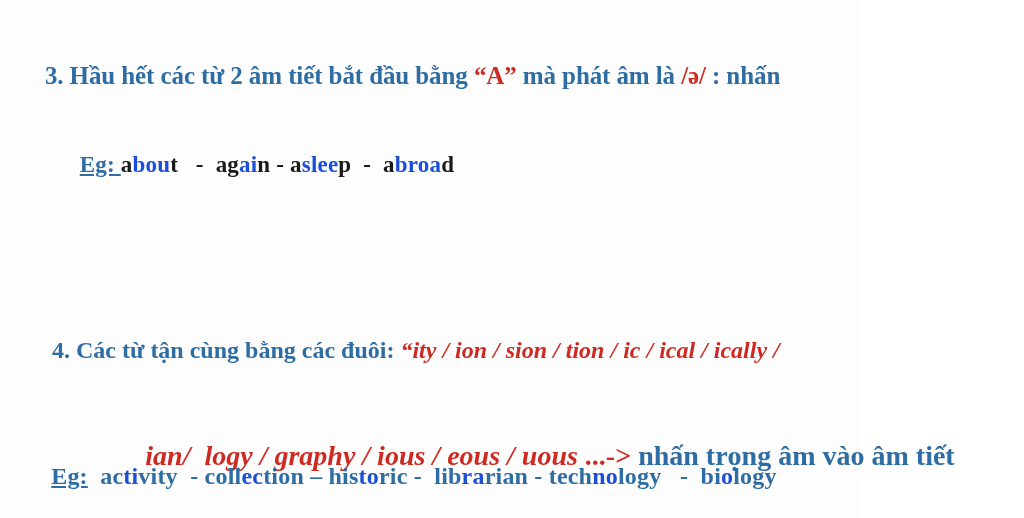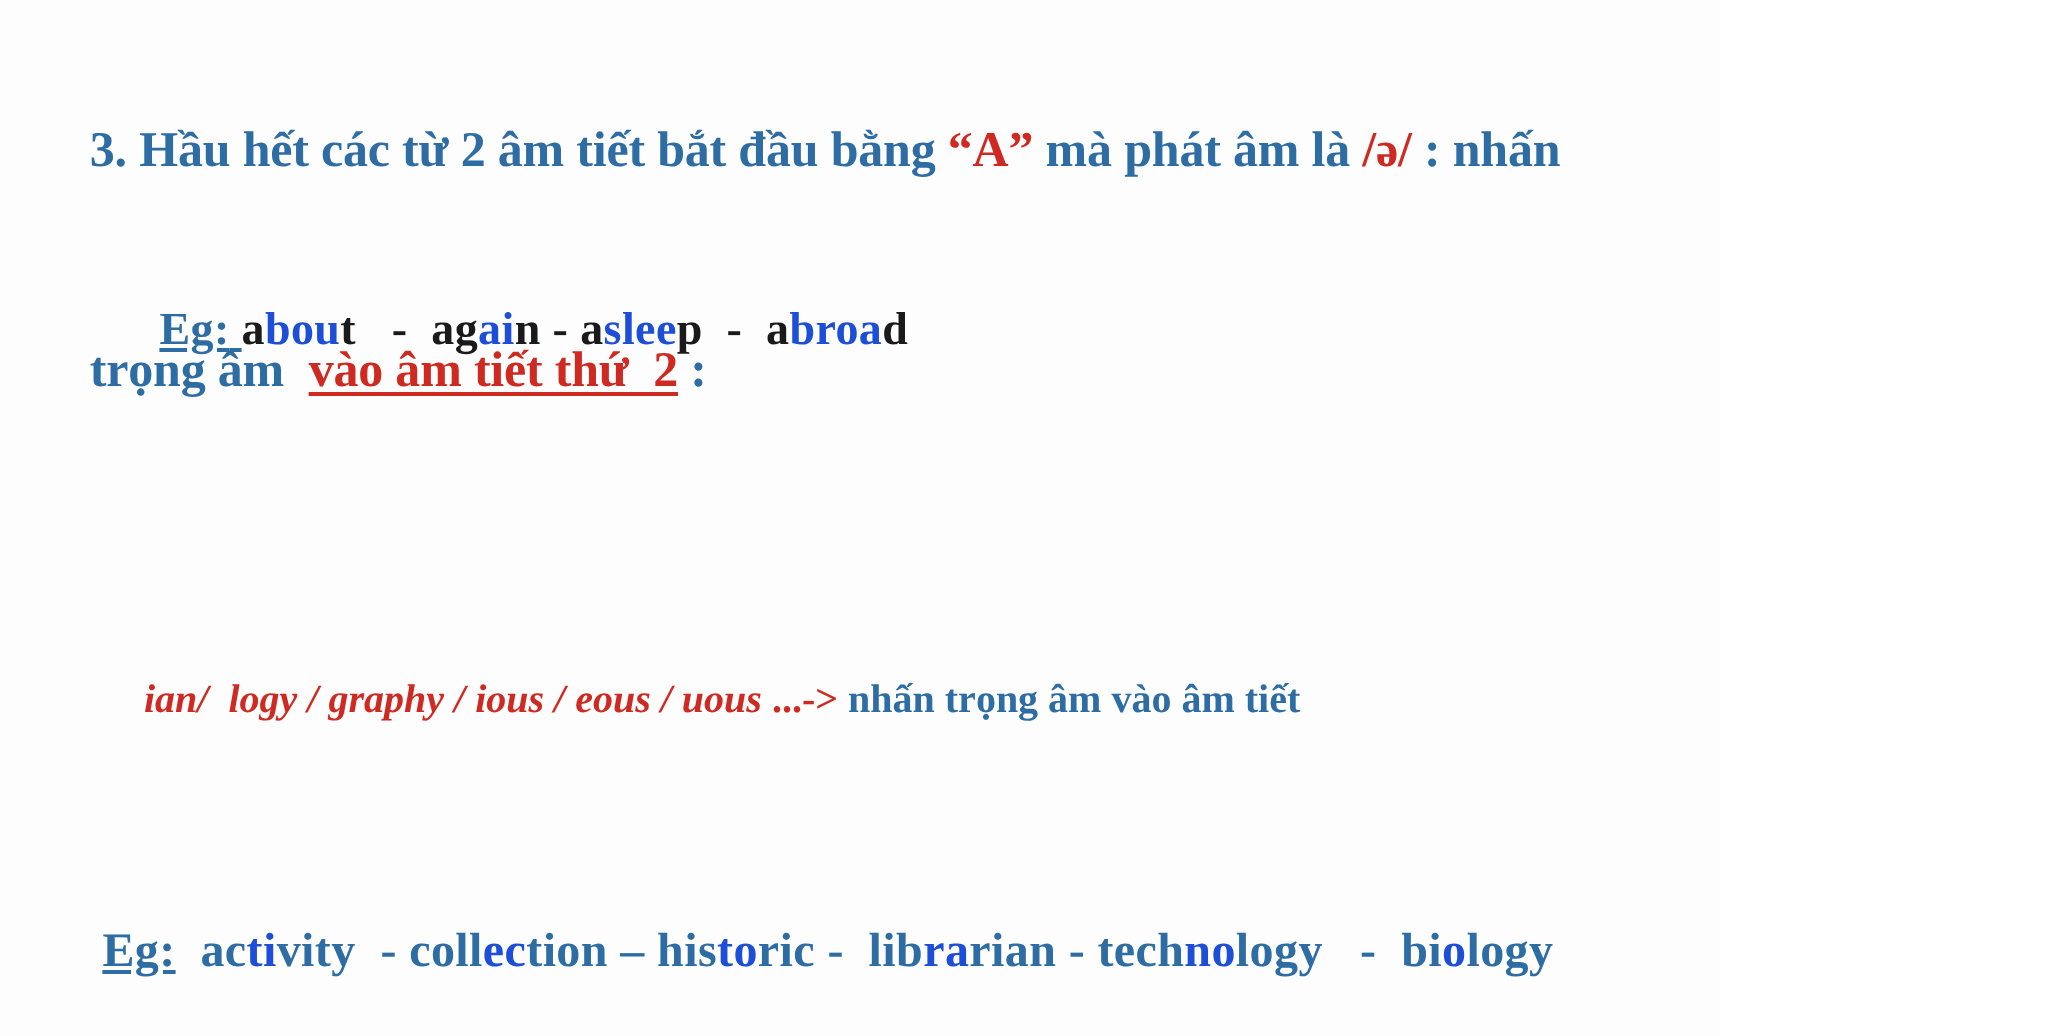--- a/index.html
+++ b/index.html
@@ -72,24 +72,25 @@
     left: 16px;
     top: 298px;
     width: 1000px;
   }
   #sec4 .l1 {
     font-size: 24px;
     font-weight: bold;
     line-height: 35px;
   }
   #sec4 .l2 {
-    font-size: 20px;
+    font-size: 28px;
     font-weight: bold;
     line-height: 35px;
     padding-left: 26px;
+    text-align: center;
   }
   #sec4 .l3 {
     font-size: 24px;
     font-weight: bold;
     line-height: 35px;
     text-align: right;
     padding-right: 175px;
   }
 
   
@@ -107,32 +108,32 @@
 </style>
 </head>
 <body>
 
 <div id="page">
 
   <div id="sec3">
     <div class="l1 line">
       <span class="blue">3.</span><span class="blue"> Hầu hết các từ 2 âm tiết bắt đầu bằng </span><span class="red">“A”</span><span class="blue"> mà phát âm là </span><span class="red">/ə/</span><span class="blue"> : nhấn</span>
     </div>
-    <div class="l2 line">
-      <span class="blue">trọng âm  </span><span class="redunder">vào âm tiết thứ  2</span><span class="blue"> :</span>
-    </div>
   </div>
 
   <div id="eg3">
     <div class="ex line">
       <span class="blue u">Eg:</span><span class="blue u"> </span><span><span class="black">a</span><span class="pink">bou</span><span class="black">t</span><span class="black">   -  </span><span class="black">ag</span><span class="pink">ai</span><span class="black">n</span><span class="black"> - </span><span class="black">a</span><span class="pink">slee</span><span class="black">p</span><span class="black">  -  </span><span class="black">a</span><span class="pink">broa</span><span class="black">d</span></span>
     </div>
   </div>
 
   <div id="sec4">
+    <div class="l1 line">
+      <span class="blue">4.</span><span class="blue"> Các từ tận cùng bằng các đuôi: </span><span class="red it">“ity / ion / sion / tion / ic / ical / ically /</span>
+    </div>
     <div class="l2 line">
       <span class="red it">ian/  logy / graphy / ious / eous / uous</span><span class="red"> ...-&gt; </span><span class="blue">nhấn trọng âm vào âm tiết</span>
     </div>
     <div class="l3 line">
       
     </div>
   </div>
 
   <div id="eg4">
     <div class="ex line">

